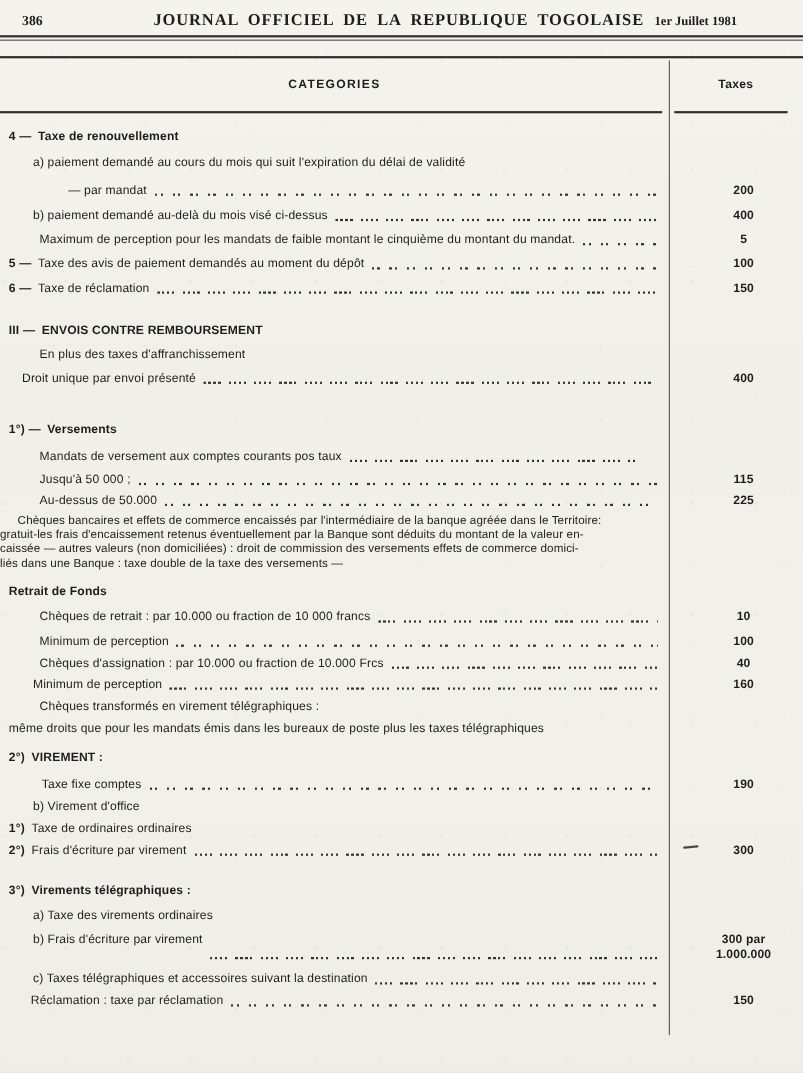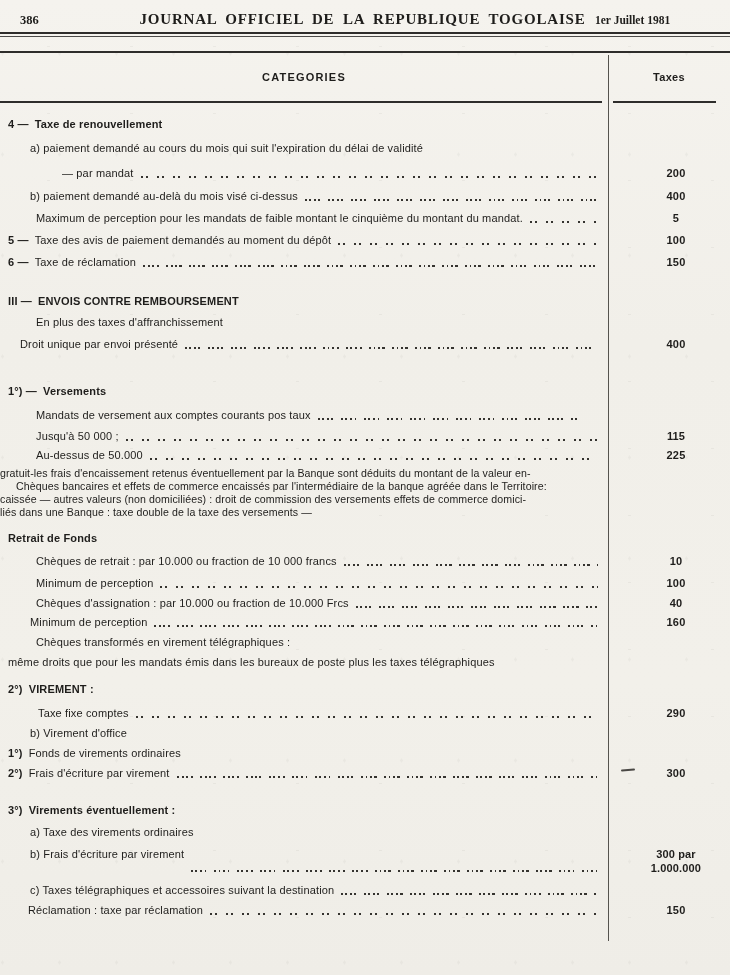--- a/index.html
+++ b/index.html
@@ -183,22 +183,22 @@
       <div class="row" style="margin-top: 4px;">
         <div class="cat" style="padding-left: 36px;">
           <span class="txt">Au-dessus de 50.000</span>
           <span class="leader pairs"></span>
         </div>
         <div class="tax">
           <div class="t1">225</div>
         </div>
       </div>
       <div class="row par" style="margin-top: 4px;">
+        <div class="parline first">Chèques bancaires et effets de commerce encaissés par l'intermédiaire de la banque agréée dans le Territoire:</div>
         <div class="parline">gratuit-les frais d'encaissement retenus éventuellement par la Banque sont déduits du montant de la valeur en-</div>
-        <div class="parline first">Chèques bancaires et effets de commerce encaissés par l'intermédiaire de la banque agréée dans le Territoire:</div>
         <div class="parline">caissée — autres valeurs (non domiciliées) : droit de commission des versements effets de commerce domici-</div>
         <div class="parline">liés dans une Banque : taxe double de la taxe des versements —</div>
       </div>
       <div class="row" style="margin-top: 12px;">
         <div class="cat" style="padding-left: 8px;">
           <span class="txt b">Retrait de Fonds</span>
         </div>
         <div class="tax"></div>
       </div>
       <div class="row" style="margin-top: 8px;">
@@ -258,50 +258,50 @@
       </div>
       <div class="row" style="margin-top: 4px;">
         <div class="tax"></div>
       </div>
       <div class="row" style="margin-top: 5px;">
         <div class="cat" style="padding-left: 38px;">
           <span class="txt">Taxe fixe comptes</span>
           <span class="leader pairs"></span>
         </div>
         <div class="tax">
-          <div class="t1">290</div>
+          <div class="t1">190</div>
         </div>
       </div>
       <div class="row" style="margin-top: 5px;">
         <div class="cat" style="padding-left: 30px;">
           <span class="txt">b) Virement d'office</span>
         </div>
         <div class="tax"></div>
       </div>
       <div class="row" style="margin-top: 5px;">
         <div class="cat" style="padding-left: 8px;">
           <span class="pfx">1°)</span>
-          <span class="txt">Fonds de virements ordinaires</span>
+          <span class="txt">Taxe de ordinaires ordinaires</span>
         </div>
         <div class="tax"></div>
       </div>
       <div class="row" style="margin-top: 5px;">
         <div class="cat" style="padding-left: 8px;">
           <span class="pfx">2°)</span>
           <span class="txt">Frais d'écriture par virement</span>
           <span class="leader fine"></span>
         </div>
         <div class="tax">
           <div class="t1">300</div>
         </div>
       </div>
       <div class="row" style="margin-top: 22px;">
         <div class="cat" style="padding-left: 8px;">
           <span class="pfx">3°)</span>
-          <span class="txt b">Virements éventuellement :</span>
+          <span class="txt b">Virements télégraphiques :</span>
         </div>
         <div class="tax"></div>
       </div>
       <div class="row" style="margin-top: 7px; justify-content: flex-end;">
         <div class="cat" style="padding-left: 30px;">
           <span class="txt">a) Taxe des virements ordinaires</span>
         </div>
         <div class="tax"></div>
       </div>
       <div class="row" style="margin-top: 7px;">

